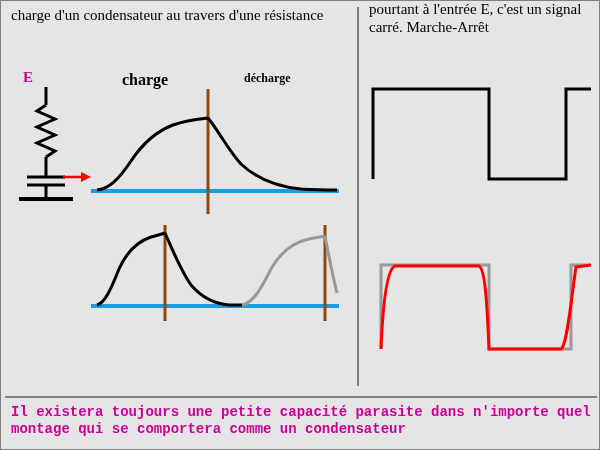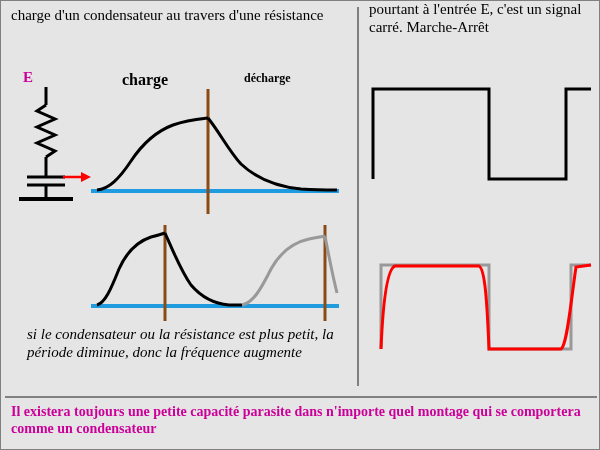--- a/index.html
+++ b/index.html
@@ -80,20 +80,21 @@
     font-size: 14px;
   }
 
   
   #bottom-note {
     left: 10px; top: 403px;
     width: 580px;
     font-size: 14px;
     font-weight: bold;
     color: #cc0099;
+    font-family: Liberation Mono, monospace;
   }
 
   
   svg.layer {
     position: absolute;
     left: 0; top: 0;
     width: 600px;
     height: 450px;
     pointer-events: none;
   }
@@ -169,21 +170,20 @@
   </svg>
 
   <div class="txt serif" id="title-left">charge d'un condensateur au travers d'une résistance</div>
 
   <div class="txt serif bold" id="label-E">E</div>
 
   <div class="txt serif bold" id="label-charge">charge</div>
 
   <div class="txt serif bold" id="label-decharge">décharge</div>
 
-  <div class="txt serif ital" id="note-left">si le condensateur ou la résistance est plus petit, la période diminue, donc la fréquence augmente</div>
 
   <div class="txt serif bold" id="right-top">pourtant à l'entrée E, c'est un signal carré. Marche-Arrêt</div>
 
 
 
   <div class="txt serif bold" id="bottom-note">Il existera toujours une petite capacité parasite dans n'importe quel montage qui se comportera comme un condensateur</div>
 
 </div>
 
 </body></html>

